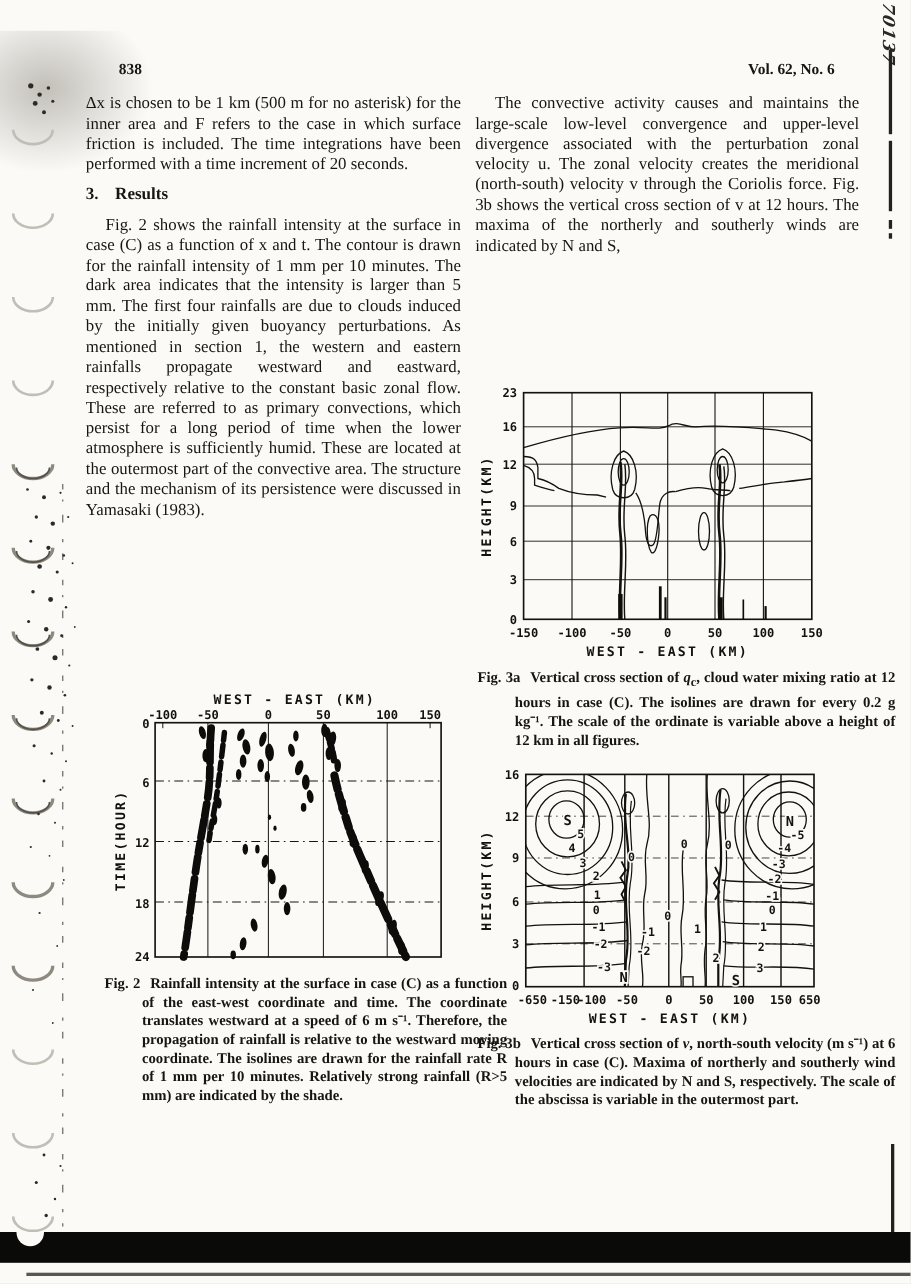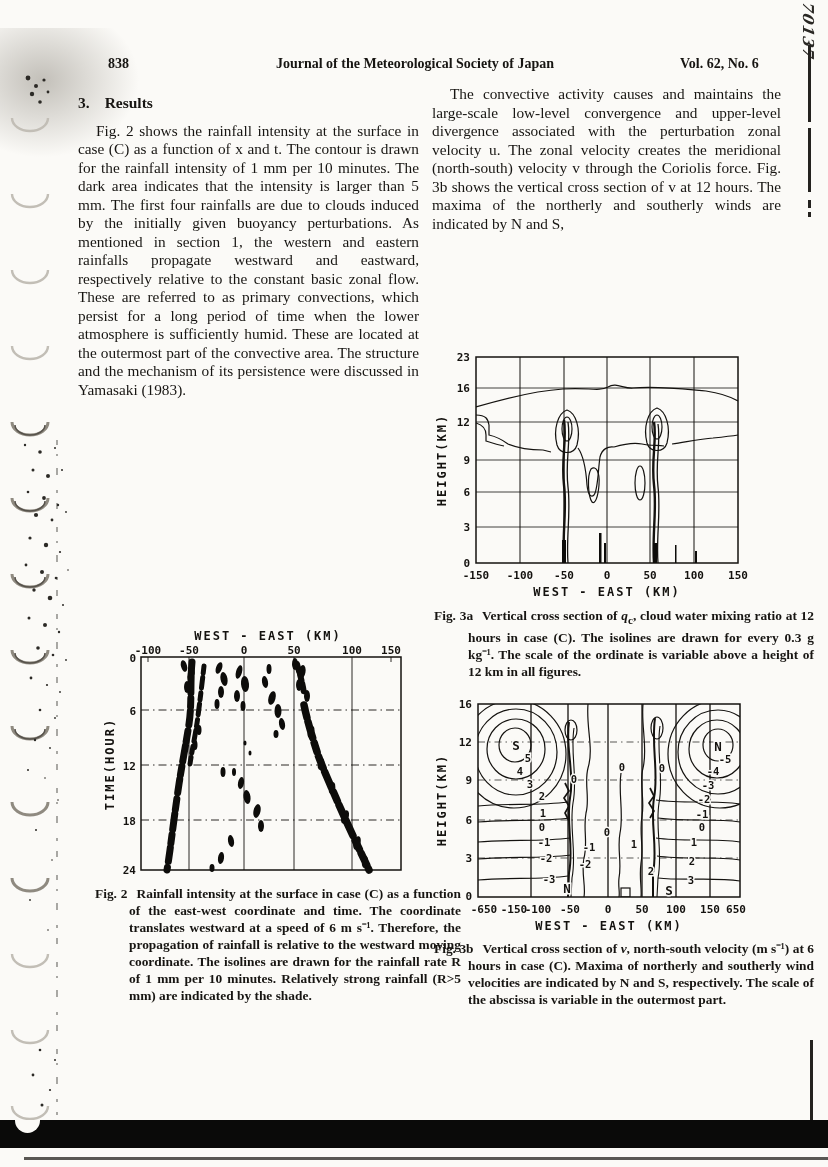--- a/index.html
+++ b/index.html
@@ -128,24 +128,24 @@
         <circle cx="48" cy="930" r="0.8"></circle>
       <circle cx="40" cy="1050" r="1.3"></circle>
         <circle cx="55" cy="1060" r="1"></circle>
         <circle cx="33" cy="1075" r="1.4"></circle>
       <circle cx="50" cy="1090" r="1.1"></circle>
         <circle cx="42" cy="1105" r="1.5"></circle>
     </g>
   </svg>
 
   <div class="hdr pgnum">838</div>
-  <div class="hdr journal">Journal of the Meteorological Society of Japan</div>
   <div class="hdr vol">Vol. 62, No. 6</div>
 
   <div class="col col-left">
+    <p class="noindent">Δx is chosen to be 1 km (500 m for no asterisk) for the inner area and F refers to the case in which surface friction is included.  The time integrations have been performed with a time increment of 20 seconds.</p>
     <h3 class="sec"><span class="num">3.</span><span>Results</span></h3>
     <p>Fig. 2 shows the rainfall intensity at the surface in case (C) as a function of x and t. The contour is drawn for the rainfall intensity of 1 mm per 10 minutes.  The dark area indicates that the intensity is larger than 5 mm. The first four rainfalls are due to clouds induced by the initially given buoyancy perturbations.  As mentioned in section 1, the western and eastern rainfalls propagate westward and eastward, respectively relative to the constant basic zonal flow.  These are referred to as primary convections, which persist for a long period of time when the lower atmosphere is sufficiently humid.  These are located at the outermost part of the convective area.  The structure and the mechanism of its persistence were discussed in Yamasaki (1983).</p>
   </div>
 
   <div class="col col-right">
     <p>The convective activity causes and maintains the large-scale low-level convergence and upper-level divergence associated with the perturbation zonal velocity u.  The zonal velocity creates the meridional (north-south) velocity v through the Coriolis force.  Fig. 3b shows the vertical cross section of v at 12 hours.  The maxima of the northerly and southerly winds are indicated by N and S,</p>
   </div>
 
   <svg class="fig" style="left:73px;top:612px;" width="360" height="283" viewBox="0 0 360 283">
     <text class="axt" x="195" y="28" text-anchor="middle">WEST - EAST (KM)</text>
@@ -287,21 +287,21 @@
       <rect x="171" y="188" width="2.5" height="30"></rect>
         <rect x="176" y="198" width="2" height="20"></rect>
       <rect x="267" y="206" width="2" height="12"></rect>
         <rect x="247" y="200" width="1.5" height="18"></rect>
       <rect x="134" y="195" width="4" height="23"></rect>
         <rect x="225" y="198" width="4" height="20"></rect>
     </g>
   </svg>
 
   <div class="caption" style="left:434px;top:607px;width:346px;">
-    <span class="cap-label">Fig. 3a</span><span>Vertical cross section of </span><i>q</i><sub>c</sub><span>, cloud water mixing ratio at 12 hours in case (C).  The isolines are drawn for every 0.3 g kg⁻¹.  The scale of the ordinate is variable above a height of 12 km in all figures.</span>
+    <span class="cap-label">Fig. 3a</span><span>Vertical cross section of </span><i>q</i><sub>c</sub><span>, cloud water mixing ratio at 12 hours in case (C).  The isolines are drawn for every 0.2 g kg⁻¹.  The scale of the ordinate is variable above a height of 12 km in all figures.</span>
   </div>
 
   <svg class="fig" style="left:428px;top:688px;" width="364" height="247" viewBox="0 0 364 247">
     <text class="tk" x="44" y="20" text-anchor="end">16</text>
     <text class="tk" x="44" y="58" text-anchor="end">12</text>
     <text class="tk" x="44" y="96" text-anchor="end">9</text>
     <text class="tk" x="44" y="136" text-anchor="end">6</text>
     <text class="tk" x="44" y="174" text-anchor="end">3</text>
     <text class="tk" x="44" y="212" text-anchor="end">0</text>
     <text class="axt" transform="translate(18,112) rotate(-90)" text-anchor="middle">HEIGHT(KM)</text>

